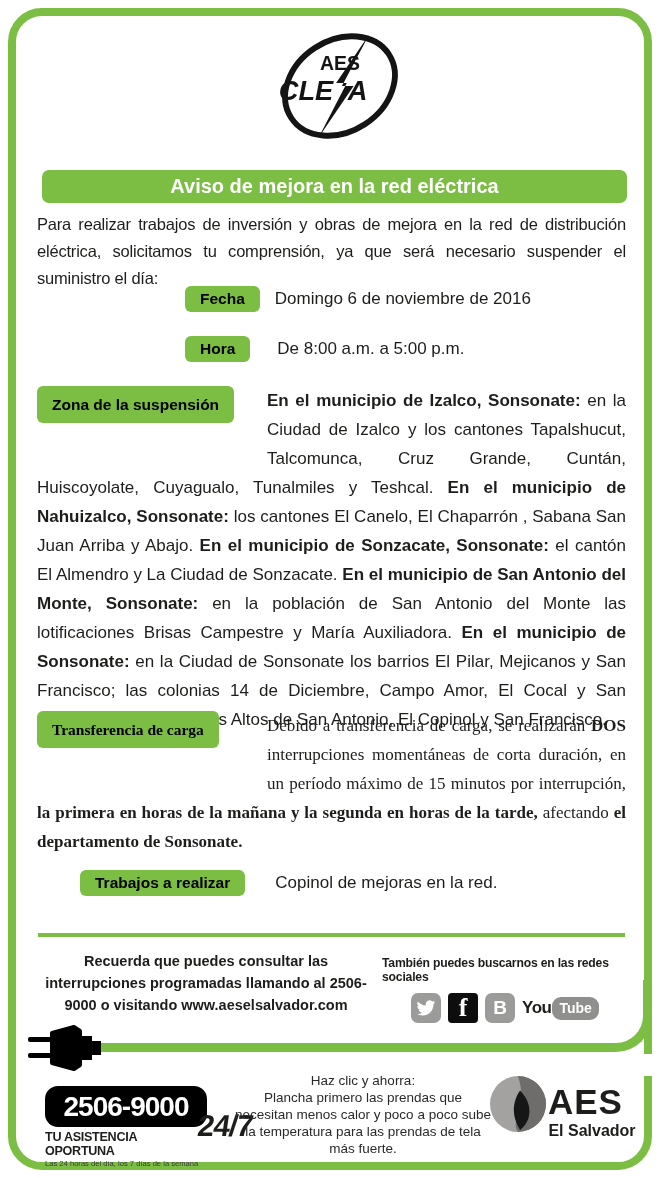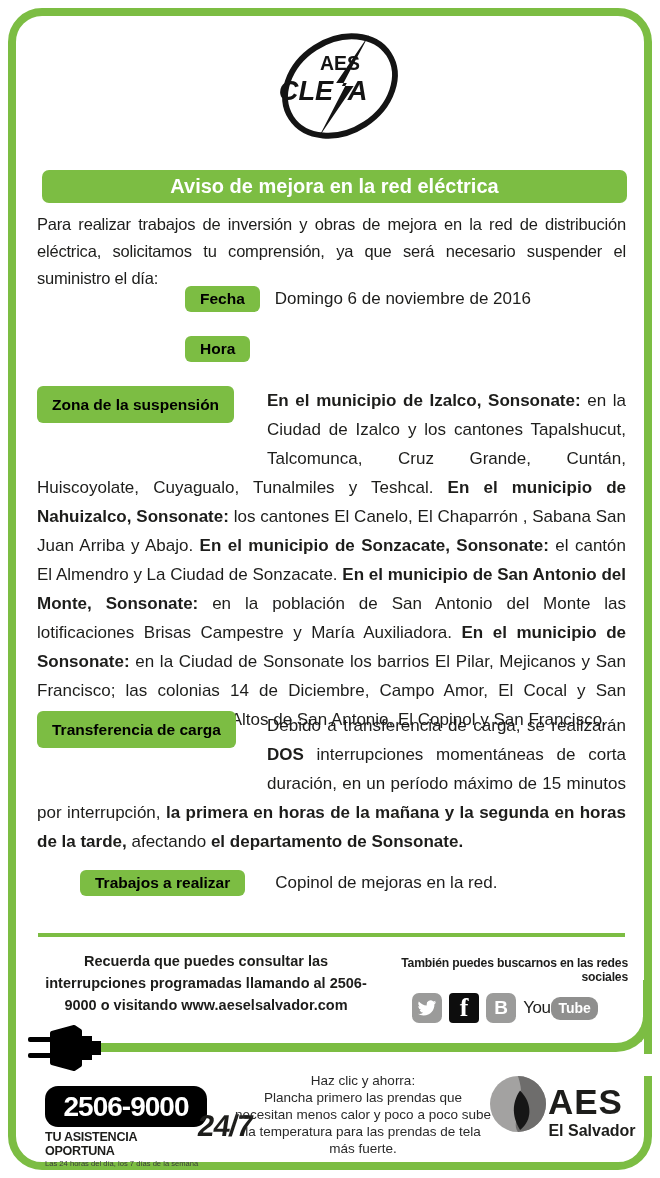--- a/index.html
+++ b/index.html
@@ -22,38 +22,38 @@
   
   .pill{display:inline-block;background:var(--green);color:#000000;font-weight:bold;border-radius:6px;
     padding:4px 15px;font-size:15.5px;white-space:nowrap;}
   .row{position:absolute;display:flex;align-items:center;gap:15px;font-size:17px;}
   .row-fecha{left:185px;top:286px;}
   .row-hora{left:185px;top:336px;gap:27px;}
   .row-trabajos{left:80px;top:870px;gap:30px;}
   
   .richpara{position:absolute;left:37px;width:589px;font-size:17px;line-height:29px;text-align:justify;}
   .zona{top:386px;}
-  .transferencia{top:711px;}
+  .transferencia{top:711px;font-family:Liberation Serif, serif;}
   .pill-float{float:left;width:230px;height:62px;}
   .rb{font-weight:bold;}
   
   .divider{position:absolute;left:38px;top:933px;width:587px;height:4px;background:var(--green);}
   .footnote{position:absolute;left:40px;top:950px;width:332px;text-align:center;font-weight:bold;
     font-size:14.5px;line-height:22px;}
   .social{position:absolute;left:382px;top:956px;width:246px;}
-  .social-title{font-size:12.2px;font-weight:bold;text-align:right;letter-spacing:-0.2px;}
+  .social-title{font-size:12.2px;font-weight:bold;text-align:left;letter-spacing:-0.2px;}
   .icons{display:flex;justify-content:center;align-items:center;gap:7px;margin-top:9px;}
   .ic{width:30px;height:30px;display:flex;align-items:flex-end;justify-content:center;overflow:hidden;}
   .ic-tw{background:var(--gray);border-radius:7px;align-items:center;}
   .ic-fb{background:#0d0d0d;border-radius:4px;}
   .ic-fb span{color:#fff;font-weight:bold;font-size:26px;line-height:30px;font-family:"Liberation Serif",serif;}
   .ic-bl{background:var(--gray);border-radius:7px;align-items:center;}
   .ic-bl span{color:#fff;font-weight:bold;font-size:19px;}
   .ic-yt{display:flex;align-items:center;gap:1px;}
-  .yt-you{font-weight:normal;font-size:17px;letter-spacing:-0.5px;}
+  .yt-you{font-weight:bold;font-size:17px;letter-spacing:-0.5px;}
   .yt-tube{background:#8f8f8e;border-radius:9px;color:#fff;font-weight:bold;font-size:14px;
     padding:3px 7px 4px;}
   
   .cable{position:absolute;left:96px;right:8px;top:980px;height:72px;border-bottom:9px solid var(--green);
     border-right:9px solid var(--green);border-bottom-right-radius:36px;}
   .gap-patch{position:absolute;right:5px;top:1054px;width:16px;height:22px;background:#fff;}
   .plug{position:absolute;left:28px;top:1022px;width:78px;height:52px;}
   
   .phoneblock{position:absolute;left:45px;top:1086px;width:162px;text-align:center;}
   .phone-rect{background:#000;border-radius:13px;color:#fff;font-weight:bold;font-size:28px;
@@ -86,20 +86,21 @@
   <div class="titlebar">Aviso de mejora en la red eléctrica</div>
 
   <p class="intro">Para realizar trabajos de inversión y obras de mejora en la red de distribución eléctrica, solicitamos tu comprensión, ya que será necesario suspender el suministro el día:</p>
 
   <div class="row row-fecha">
     <span class="pill">Fecha</span>
     <span>Domingo 6 de noviembre de 2016</span>
   </div>
   <div class="row row-hora">
     <span class="pill">Hora</span>
+    <span>De 8:00 a.m. a 5:00 p.m.</span>
   </div>
 
   <div class="richpara zona">
     <span class="pill-float"><span class="pill">Zona de la suspensión</span></span><span><span class="rb">En el municipio de Izalco, Sonsonate:</span><span> en la Ciudad de Izalco y los cantones Tapalshucut, Talcomunca, Cruz Grande, Cuntán, Huiscoyolate, Cuyagualo, Tunalmiles y Teshcal. </span><span class="rb">En el municipio de Nahuizalco, Sonsonate:</span><span> los cantones El Canelo, El Chaparrón , Sabana San Juan Arriba y Abajo. </span><span class="rb">En el municipio de Sonzacate, Sonsonate:</span><span> el cantón El Almendro y La Ciudad de Sonzacate. </span><span class="rb">En el municipio de San Antonio del Monte, Sonsonate:</span><span> en la población de San Antonio del Monte las lotificaciones Brisas Campestre y María Auxiliadora. </span><span class="rb">En el municipio de Sonsonate:</span><span> en la Ciudad de Sonsonate los barrios El Pilar, Mejicanos y San Francisco; las colonias 14 de Diciembre, Campo Amor, El Cocal y San Genaro; las lotificaciones Altos de San Antonio, El Copinol y San Francisco.</span></span>
   </div>
 
   <div class="richpara transferencia">
     <span class="pill-float"><span class="pill">Transferencia de carga</span></span><span><span>Debido a transferencia de carga, se realizarán </span><span class="rb">DOS</span><span> interrupciones momentáneas de corta duración, en un período máximo de 15 minutos por interrupción, </span><span class="rb">la primera en horas de la mañana y la segunda en horas de la tarde,</span><span> afectando </span><span class="rb">el departamento de Sonsonate.</span></span>
   </div>
 

